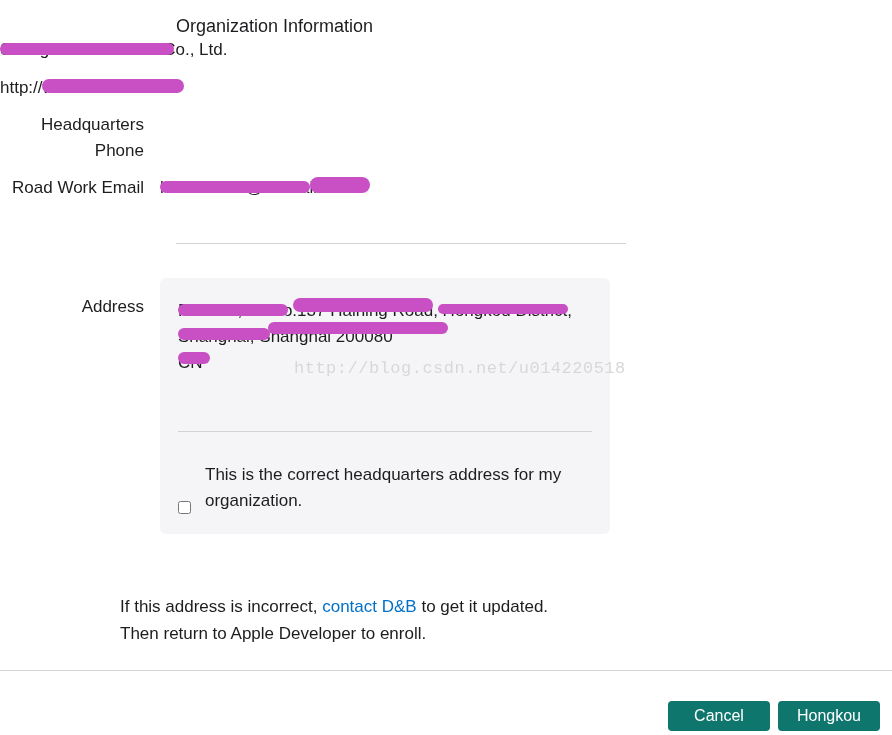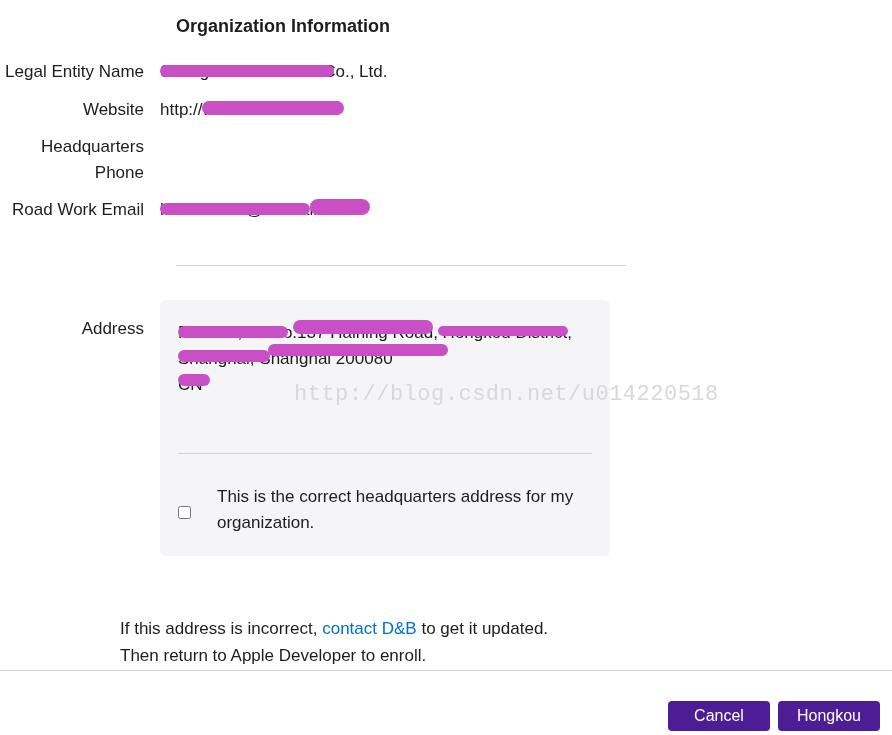--- a/index.html
+++ b/index.html
@@ -31,24 +31,23 @@
       color: #1d1d1f;
       line-height: 1.5;
     }
     .value-col {
       flex: 1;
       max-width: 450px;
       position: relative;
       line-height: 1.5;
     }
     .section-title {
-      font-weight: 700;
+      font-weight: 400;
       font-size: 18px;
       margin-left: 176px;
-      margin-bottom: 22px;
     }
     .divider {
       margin-left: 176px;
       width: 450px;
       border: none;
       border-top: 1px solid #d2d2d7;
       margin-top: 42px;
       margin-bottom: 0;
     }
     .address-box {
@@ -62,22 +61,22 @@
       line-height: 1.55;
       position: relative;
     }
     .inner-divider {
       border: none;
       border-top: 1px solid #d2d2d7;
       margin: 54px 0 30px 0;
     }
     .checkbox-row {
       display: flex;
-      align-items: center;
-      gap: 26px;
+      align-items: flex-end;
+      gap: 14px;
     }
     .checkbox-row input[type="checkbox"] {
       margin-top: 5px;
       width: 13px;
       height: 13px;
     }
     .checkbox-label {
       line-height: 1.55;
     }
     .note {
@@ -104,54 +103,52 @@
     .btn {
       min-width: 102px;
       height: 30px;
       font-size: 16px;
       border: none;
       border-radius: 4px;
       cursor: pointer;
       font-family: inherit;
     }
     .btn-primary {
-      background: #4c1d95;
+      background: #0f766e;
       color: #fff;
     }
     .redact {
       position: absolute;
       background: #c94fc5;
       border-radius: 10px;
       height: 12px;
     }
     .watermark {
       position: absolute;
       color: #d8d8d8;
       font-family: "Courier New", monospace;
-      font-size: 22px;
+      font-size: 17px;
       letter-spacing: 0.5px;
     }
   </style>
 </head>
 <body>
 
 <div class="content">
   <div class="section-title">Organization Information</div>
 
   <div class="row">
-    <div class="label-col">Legal Entity Name</div>
     <div class="value-col">
       <span>Shanghai MaoFan IT Co., Ltd.</span>
       <div class="redact" style="left:0;top:6px;width:174px;"></div>
     </div>
   </div>
 
 
   <div class="row">
-    <div class="label-col">Website</div>
     <div class="value-col">
       <span>http://www.maofan.com</span>
       <div class="redact" style="left:42px;top:4px;width:142px;height:14px;"></div>
     </div>
   </div>
 
   <div class="row">
     <div class="label-col">Headquarters Phone</div>
   </div>
 

